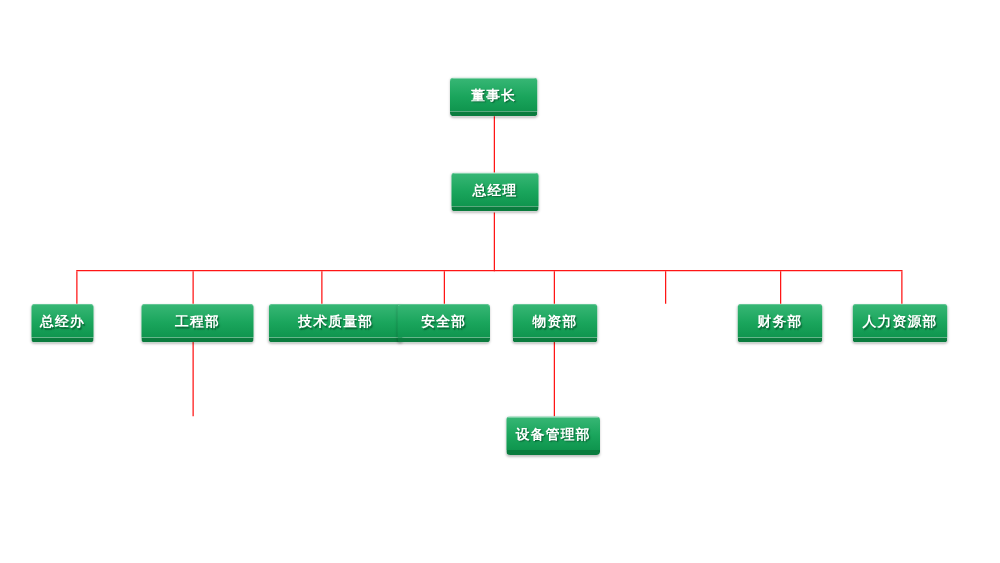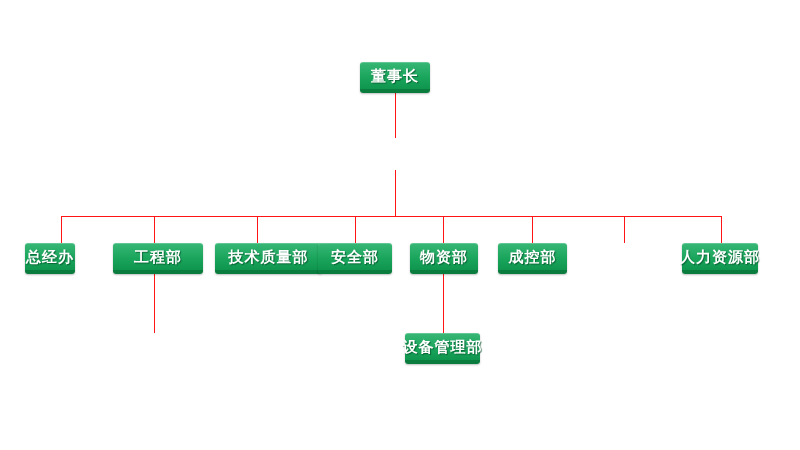--- a/index.html
+++ b/index.html
@@ -25,21 +25,21 @@
     overflow:hidden;
   }
   .node{
     position:absolute;
     height:26px;
     display:flex;
     align-items:center;
     justify-content:center;
     box-sizing:content-box;
     color:var(--node-text);
-    font-size:15px;
+    font-size:11px;
     font-weight:bold;
     letter-spacing:1px;
     background:linear-gradient(to bottom, var(--node-top) 0%, var(--node-mid) 55%, var(--node-bottom) 100%);
     border-top:1px solid var(--node-highlight);
     border-bottom:4px solid var(--node-edge);
     border-radius:3px;
     box-shadow:0 1px 2px rgba(0,0,0,0.25);
     text-shadow:1px 1px 1px rgba(0,70,35,0.65);
     white-space:nowrap;
   }
@@ -60,24 +60,25 @@
   <div class="vline" style="left:355px;top:217px;height:26px"></div>
   <div class="vline" style="left:443px;top:217px;height:26px"></div>
   <div class="vline" style="left:532px;top:217px;height:26px"></div>
   <div class="vline" style="left:624px;top:217px;height:26px"></div>
   <div class="vline" style="left:721px;top:217px;height:26px"></div>
   <div class="vline" style="left:154px;top:273px;height:60px"></div>
   <div class="vline" style="left:443px;top:273px;height:60px"></div>
 
   <div class="node" style="left:360px;top:62px;width:70px">董事长</div>
 
+  <div class="node" style="left:361px;top:138px;width:70px">总经理</div>
 
   <div class="node" style="left:25px;top:243px;width:50px">总经办</div>
   <div class="node" style="left:113px;top:243px;width:90px">工程部</div>
   <div class="node" style="left:215px;top:243px;width:107px">技术质量部</div>
   <div class="node" style="left:318px;top:243px;width:74px">安全部</div>
   <div class="node" style="left:410px;top:243px;width:68px">物资部</div>
-  <div class="node" style="left:498px;top:243px;width:69px">成控部</div>
+  <div class="node" style="left:590px;top:243px;width:68px">财务部</div>
   <div class="node" style="left:682px;top:243px;width:76px">人力资源部</div>
 
   <div class="node" style="left:405px;top:333px;width:75px">设备管理部</div>
 
 </div>
 
 </body></html>

